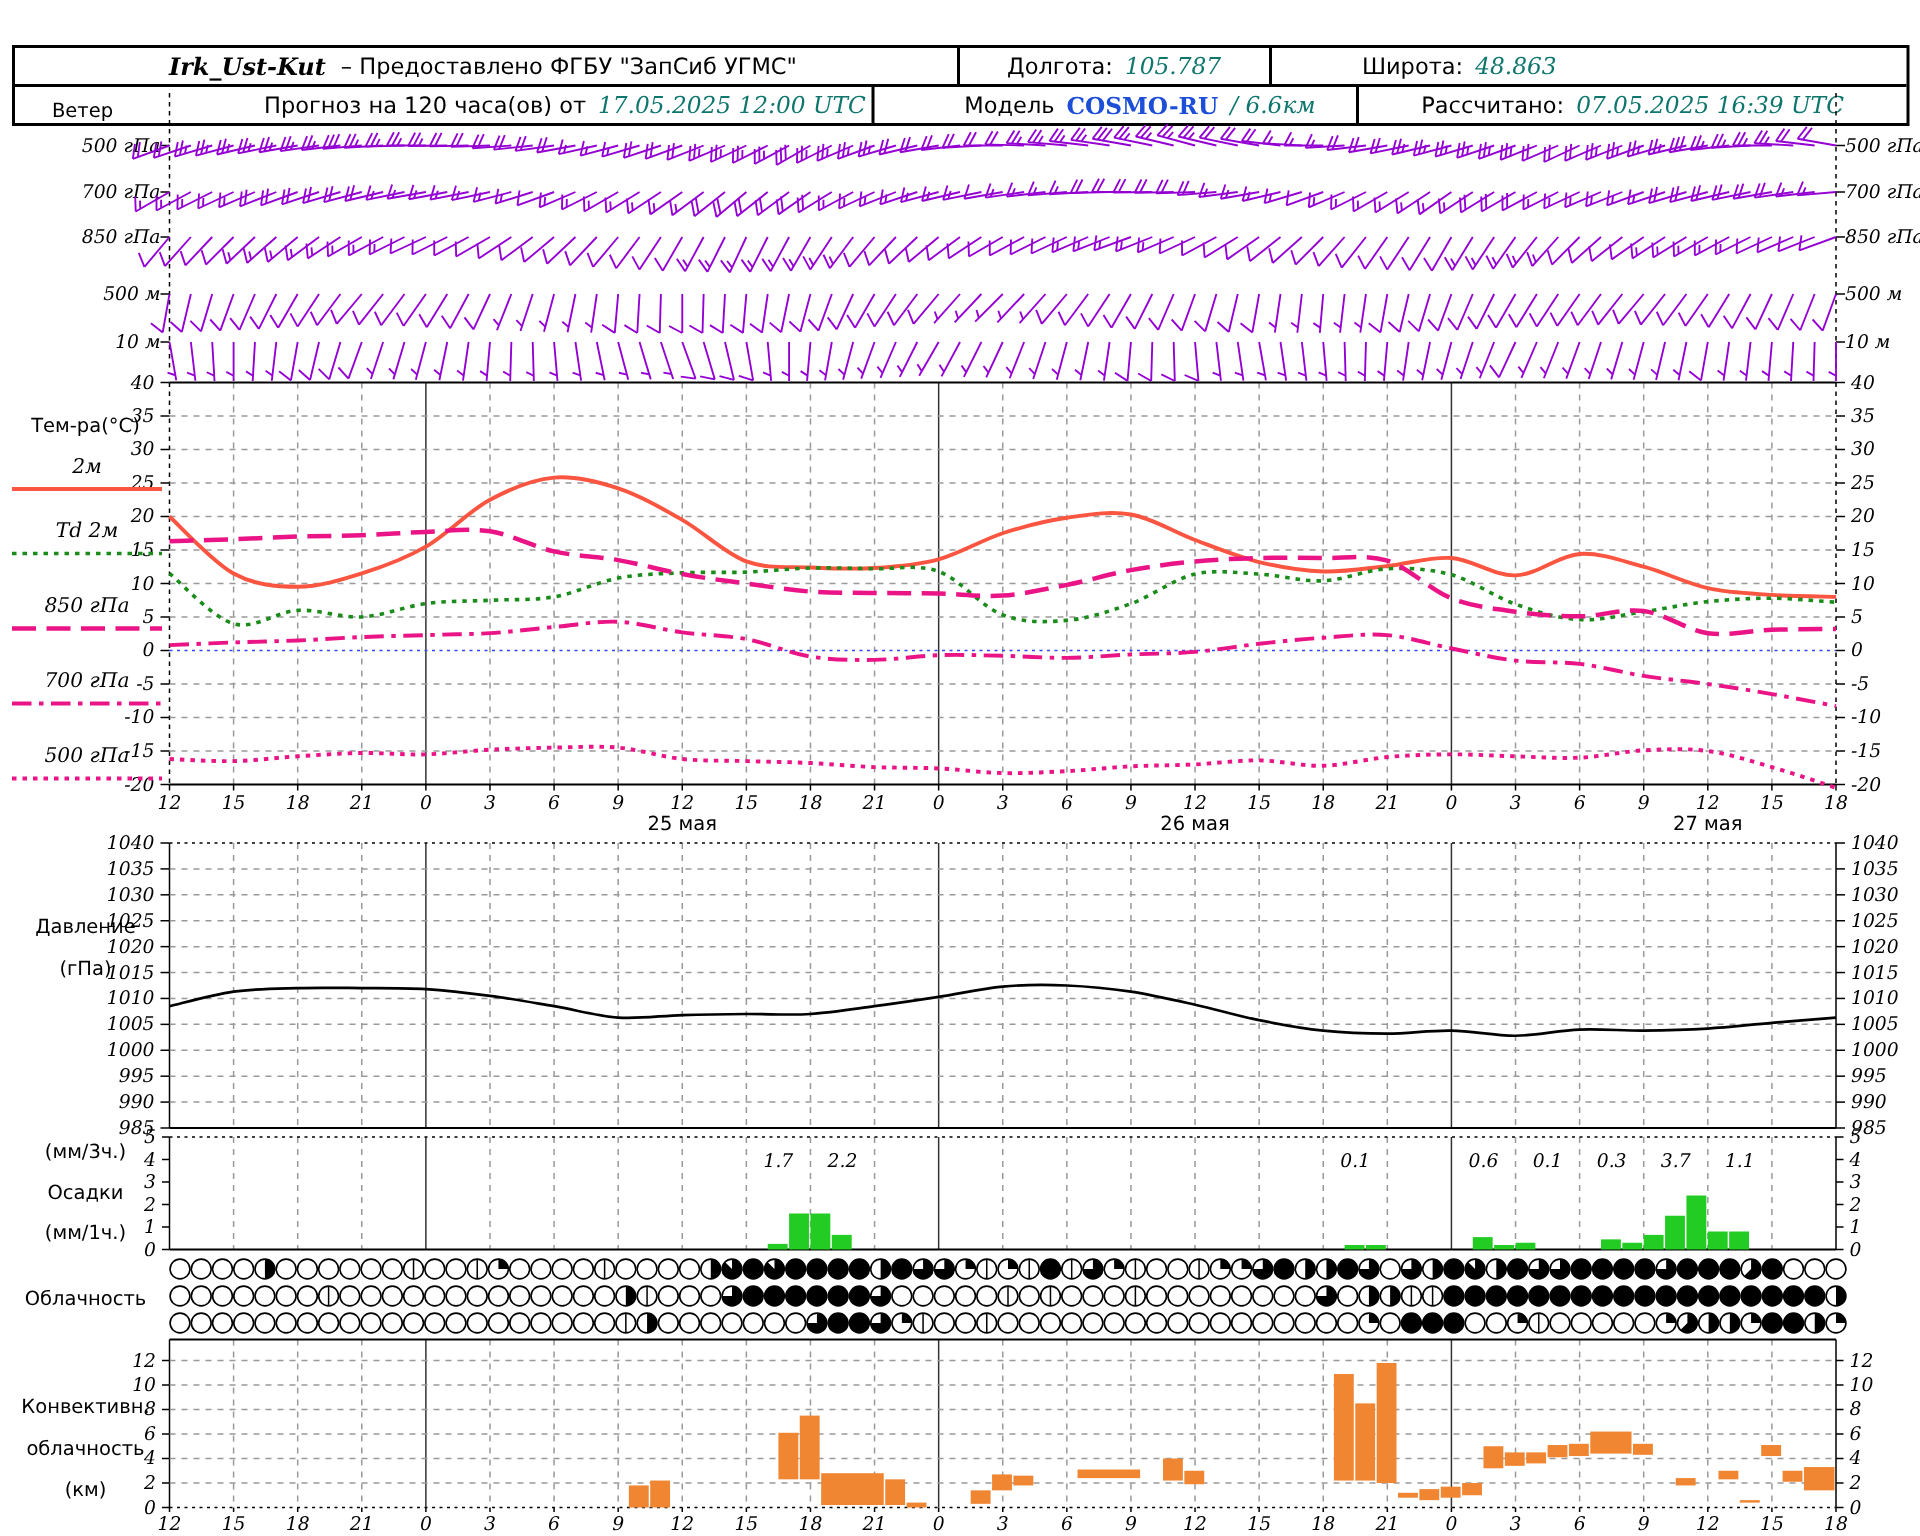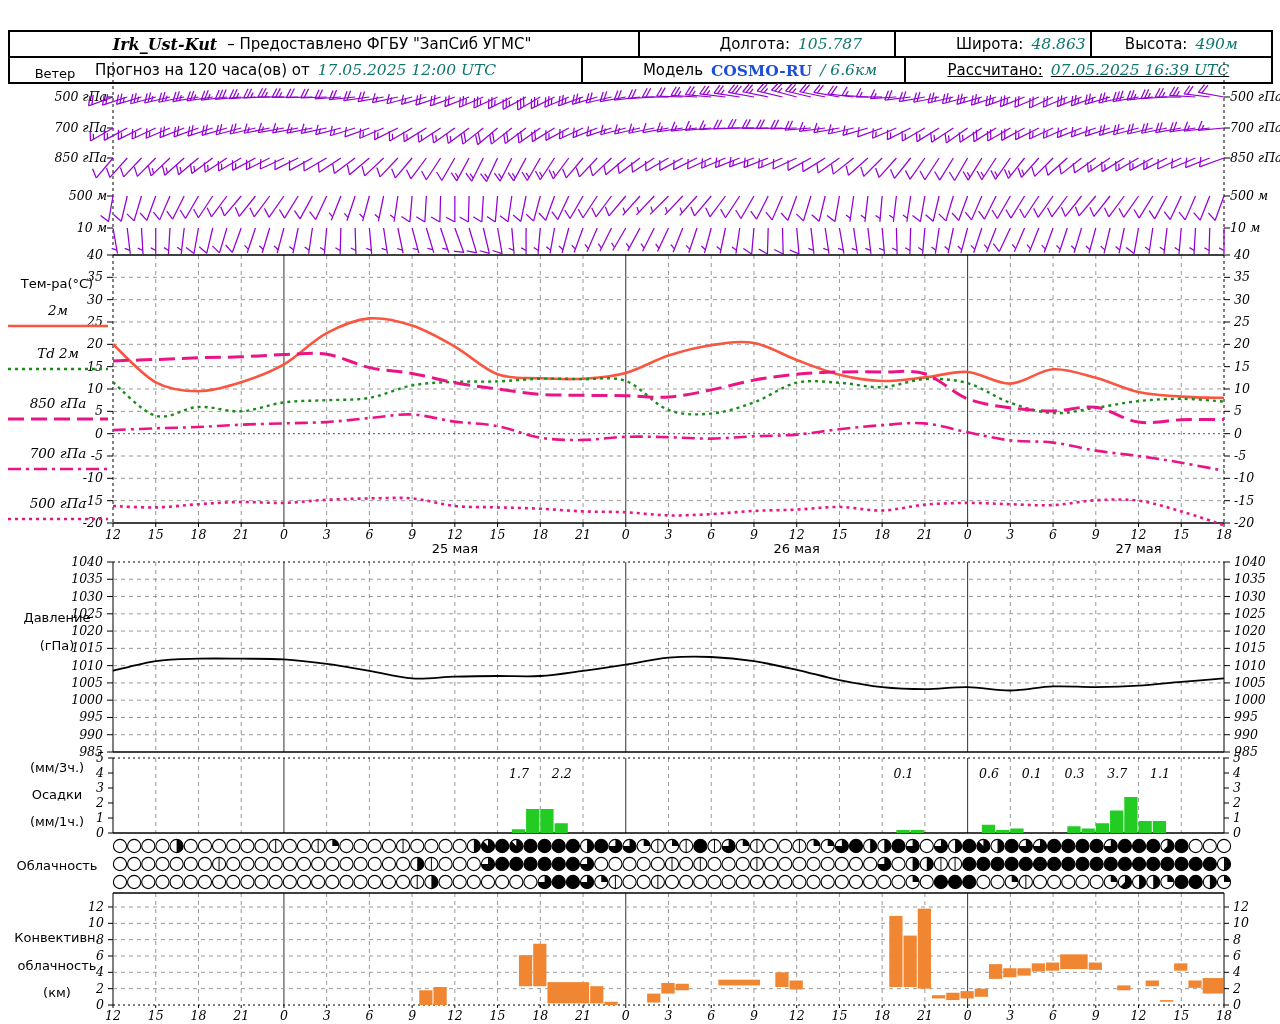--- a/index.html
+++ b/index.html
@@ -2,24 +2,24 @@
 <html><head>
 <meta charset="utf-8">
 <style>
   html,body{margin:0;padding:0;background:#fff;width:1280px;height:1024px;overflow:hidden;}
   #stage{position:relative;width:1280px;height:1024px;background:#fff;font-family:"DejaVu Sans",sans-serif;}
   #hdr{position:absolute;left:8px;top:6px;width:1261px;border:2px solid #000;background:#fff;margin-top:24px;}
   .hrow{display:flex;height:24px;align-items:center;}
   .hrow.r2{border-top:2px solid #000;}
   .hcell{height:100%;display:flex;align-items:center;justify-content:center;white-space:nowrap;overflow:hidden;}
   .hcell + .hcell{border-left:2px solid #000;}
-  .r1 .hcell:nth-child(1){width:49.8%;} .r1 .hcell:nth-child(2){width:16.3%;padding-left:48px;}
+  .r1 .hcell:nth-child(1){width:49.8%;} .r1 .hcell:nth-child(2){width:16.3%;}
   .r1 .hcell:nth-child(3){width:15.4%;justify-content:flex-end;} .r1 .hcell:nth-child(4){flex:1;}
-  .r2 .hcell:nth-child(1){width:45.3%;} .r2 .hcell:nth-child(2){width:22.8%;padding-left:33px;}
-  .r2 .hcell:nth-child(3){flex:1;text-decoration:underline;}
+  .r2 .hcell:nth-child(1){width:45.3%;justify-content:flex-end;} .r2 .hcell:nth-child(2){width:22.8%;padding-left:33px;}
+  .r2 .hcell:nth-child(3){flex:1;}
   .hl{font:15px "DejaVu Sans",sans-serif;color:#000;margin:0 4px;}
   .hv{font:italic 15.5px "DejaVu Serif",serif;color:#0f766e;margin:0 4px;}
   .station{font:italic 700 16px "DejaVu Serif",serif;color:#000;margin-right:6px;}
   .model{font:700 15.5px "DejaVu Serif",serif;color:#1d4ed8;margin:0 4px;}
   #chart{position:absolute;left:0;top:0;}
   .tick{font:italic 12.5px "DejaVu Serif",serif;fill:#000;}
   .lbl{font:13px "DejaVu Sans",sans-serif;fill:#000;}
   .leg{font:italic 13.5px "DejaVu Serif",serif;fill:#000;}
 </style>
 </head>
@@ -32,24 +32,20 @@
         <span class="station">Irk_Ust-Kut</span>
         <span class="hl">– Предоставлено ФГБУ "ЗапСиб УГМС"</span>
       </div>
       <div class="hcell">
         <span class="hl">Долгота:</span>
         <span class="hv">105.787</span>
       </div>
       <div class="hcell">
         <span class="hl">Широта:</span>
         <span class="hv">48.863</span>
-      </div>
-      <div class="hcell">
-        <span class="hl">Высота:</span>
-        <span class="hv">490м</span>
       </div>
     </div>
     <div class="hrow r2">
       <div class="hcell">
         <span class="hl">Прогноз на 120 часа(ов) от</span>
         <span class="hv">17.05.2025 12:00 UTC</span>
       </div>
       <div class="hcell">
         <span class="hl">Модель</span>
         <span class="model">COSMO-RU</span>

